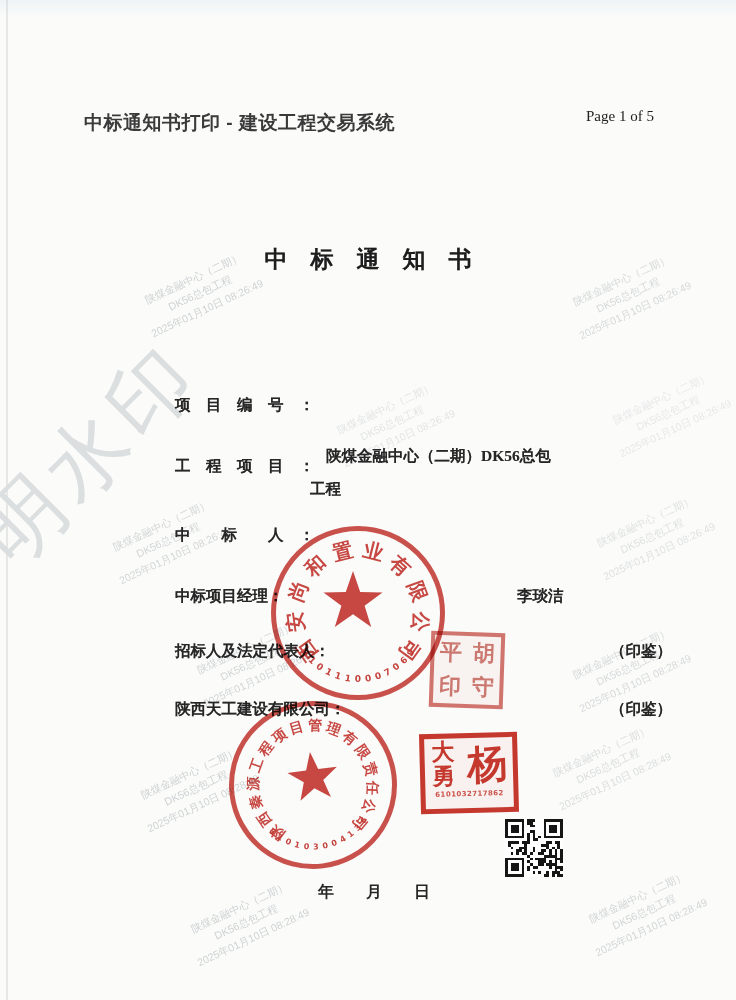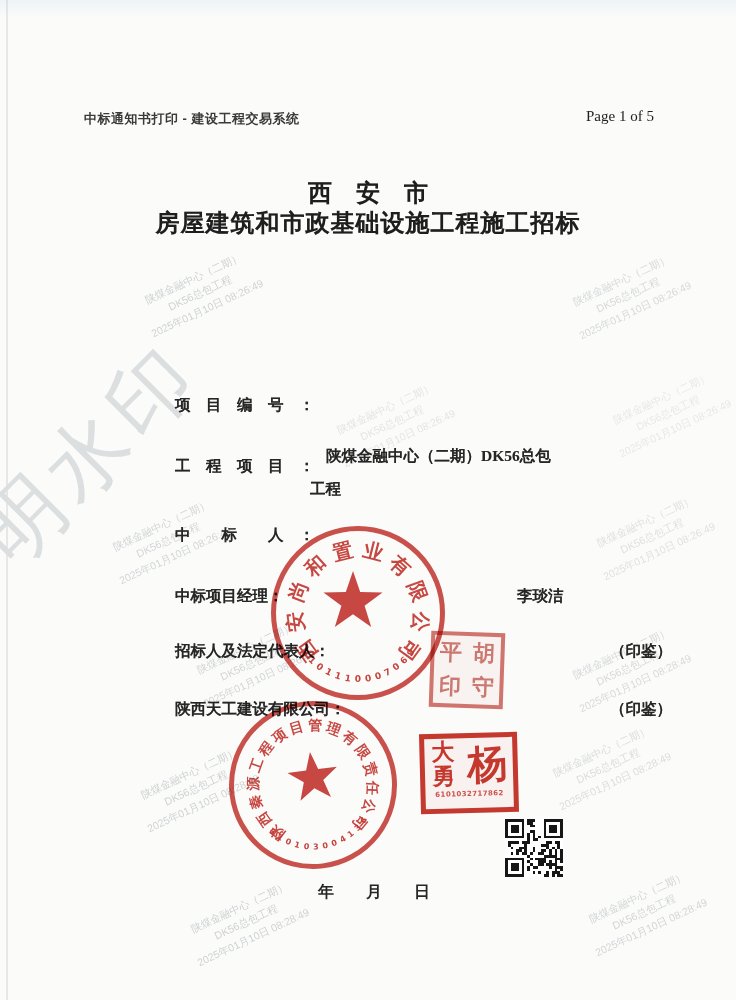--- a/index.html
+++ b/index.html
@@ -7,21 +7,21 @@
     position:relative;width:736px;height:1000px;margin:0 auto;overflow:hidden;
     background:#fcfcfb;
     background-image:linear-gradient(#eef4f6 0px,#fbfbfa 18px),radial-gradient(ellipse at 50% 45%, #ffffff 60%, #f6f6f4 100%);
     font-family:"Liberation Serif","DejaVu Serif",serif;
     color:#2e2e2e;
   }
   .abs{position:absolute;}
   .scan-edge{left:6px;top:0;width:2px;height:1000px;background:#cfcfcf;opacity:.45;}
 
   
-  .hdr-left{left:84px;top:110px;font-family:"Liberation Sans","DejaVu Sans",sans-serif;font-weight:700;font-size:13px;color:#3a3a3a;letter-spacing:.5px;}
+  .hdr-left{left:84px;top:110px;font-family:"Liberation Sans","DejaVu Sans",sans-serif;font-weight:700;font-size:19px;color:#3a3a3a;letter-spacing:.5px;}
   .hdr-right{left:586px;top:108px;font-size:15px;color:#222;}
 
   
   .title-line{left:0;width:736px;text-align:center;font-weight:700;color:#1e1e1e;text-shadow:0 0 .5px rgba(0,0,0,.4);}
   .t1{top:177px;font-size:24px;}
   .t2{top:207px;font-size:24px;letter-spacing:1px;}
   .t3{top:244px;font-size:23px;}
   .docno{top:307px;font-size:15.5px;font-weight:700;color:#262626;}
 
   
@@ -143,22 +143,21 @@
   </div>
   <div class="abs stamp" style="--x:644px;--y:912px;--o:.5">
     <span>陕煤金融中心（二期）</span>
       <span>DK56总包工程</span>
       <span>2025年01月10日 08:28:49</span>
   </div>
 
   <div class="abs hdr-left">中标通知书打印 - 建设工程交易系统</div>
   <div class="abs hdr-right">Page 1 of 5</div>
 
-  <div class="abs title-line t1">西　安　市</div>
-  <div class="abs title-line t2">房屋建筑和市政基础设施工程施工招标</div>
+  <div class="abs title-line t3">中　标　通　知　书</div>
 
   <div class="abs lab" style="top:395px">项　目　编　号　：</div>
 
   <div class="abs lab" style="top:456px">工　程　项　目　：</div>
   <div class="abs val" style="left:326px;top:446px">陕煤金融中心（二期）DK56总包</div>
   <div class="abs val" style="left:310px;top:479px">工程</div>
 
   <div class="abs lab" style="top:525px">中　　标　　人　：</div>
 
   <div class="abs lab" style="top:586px">中标项目经理：</div>

